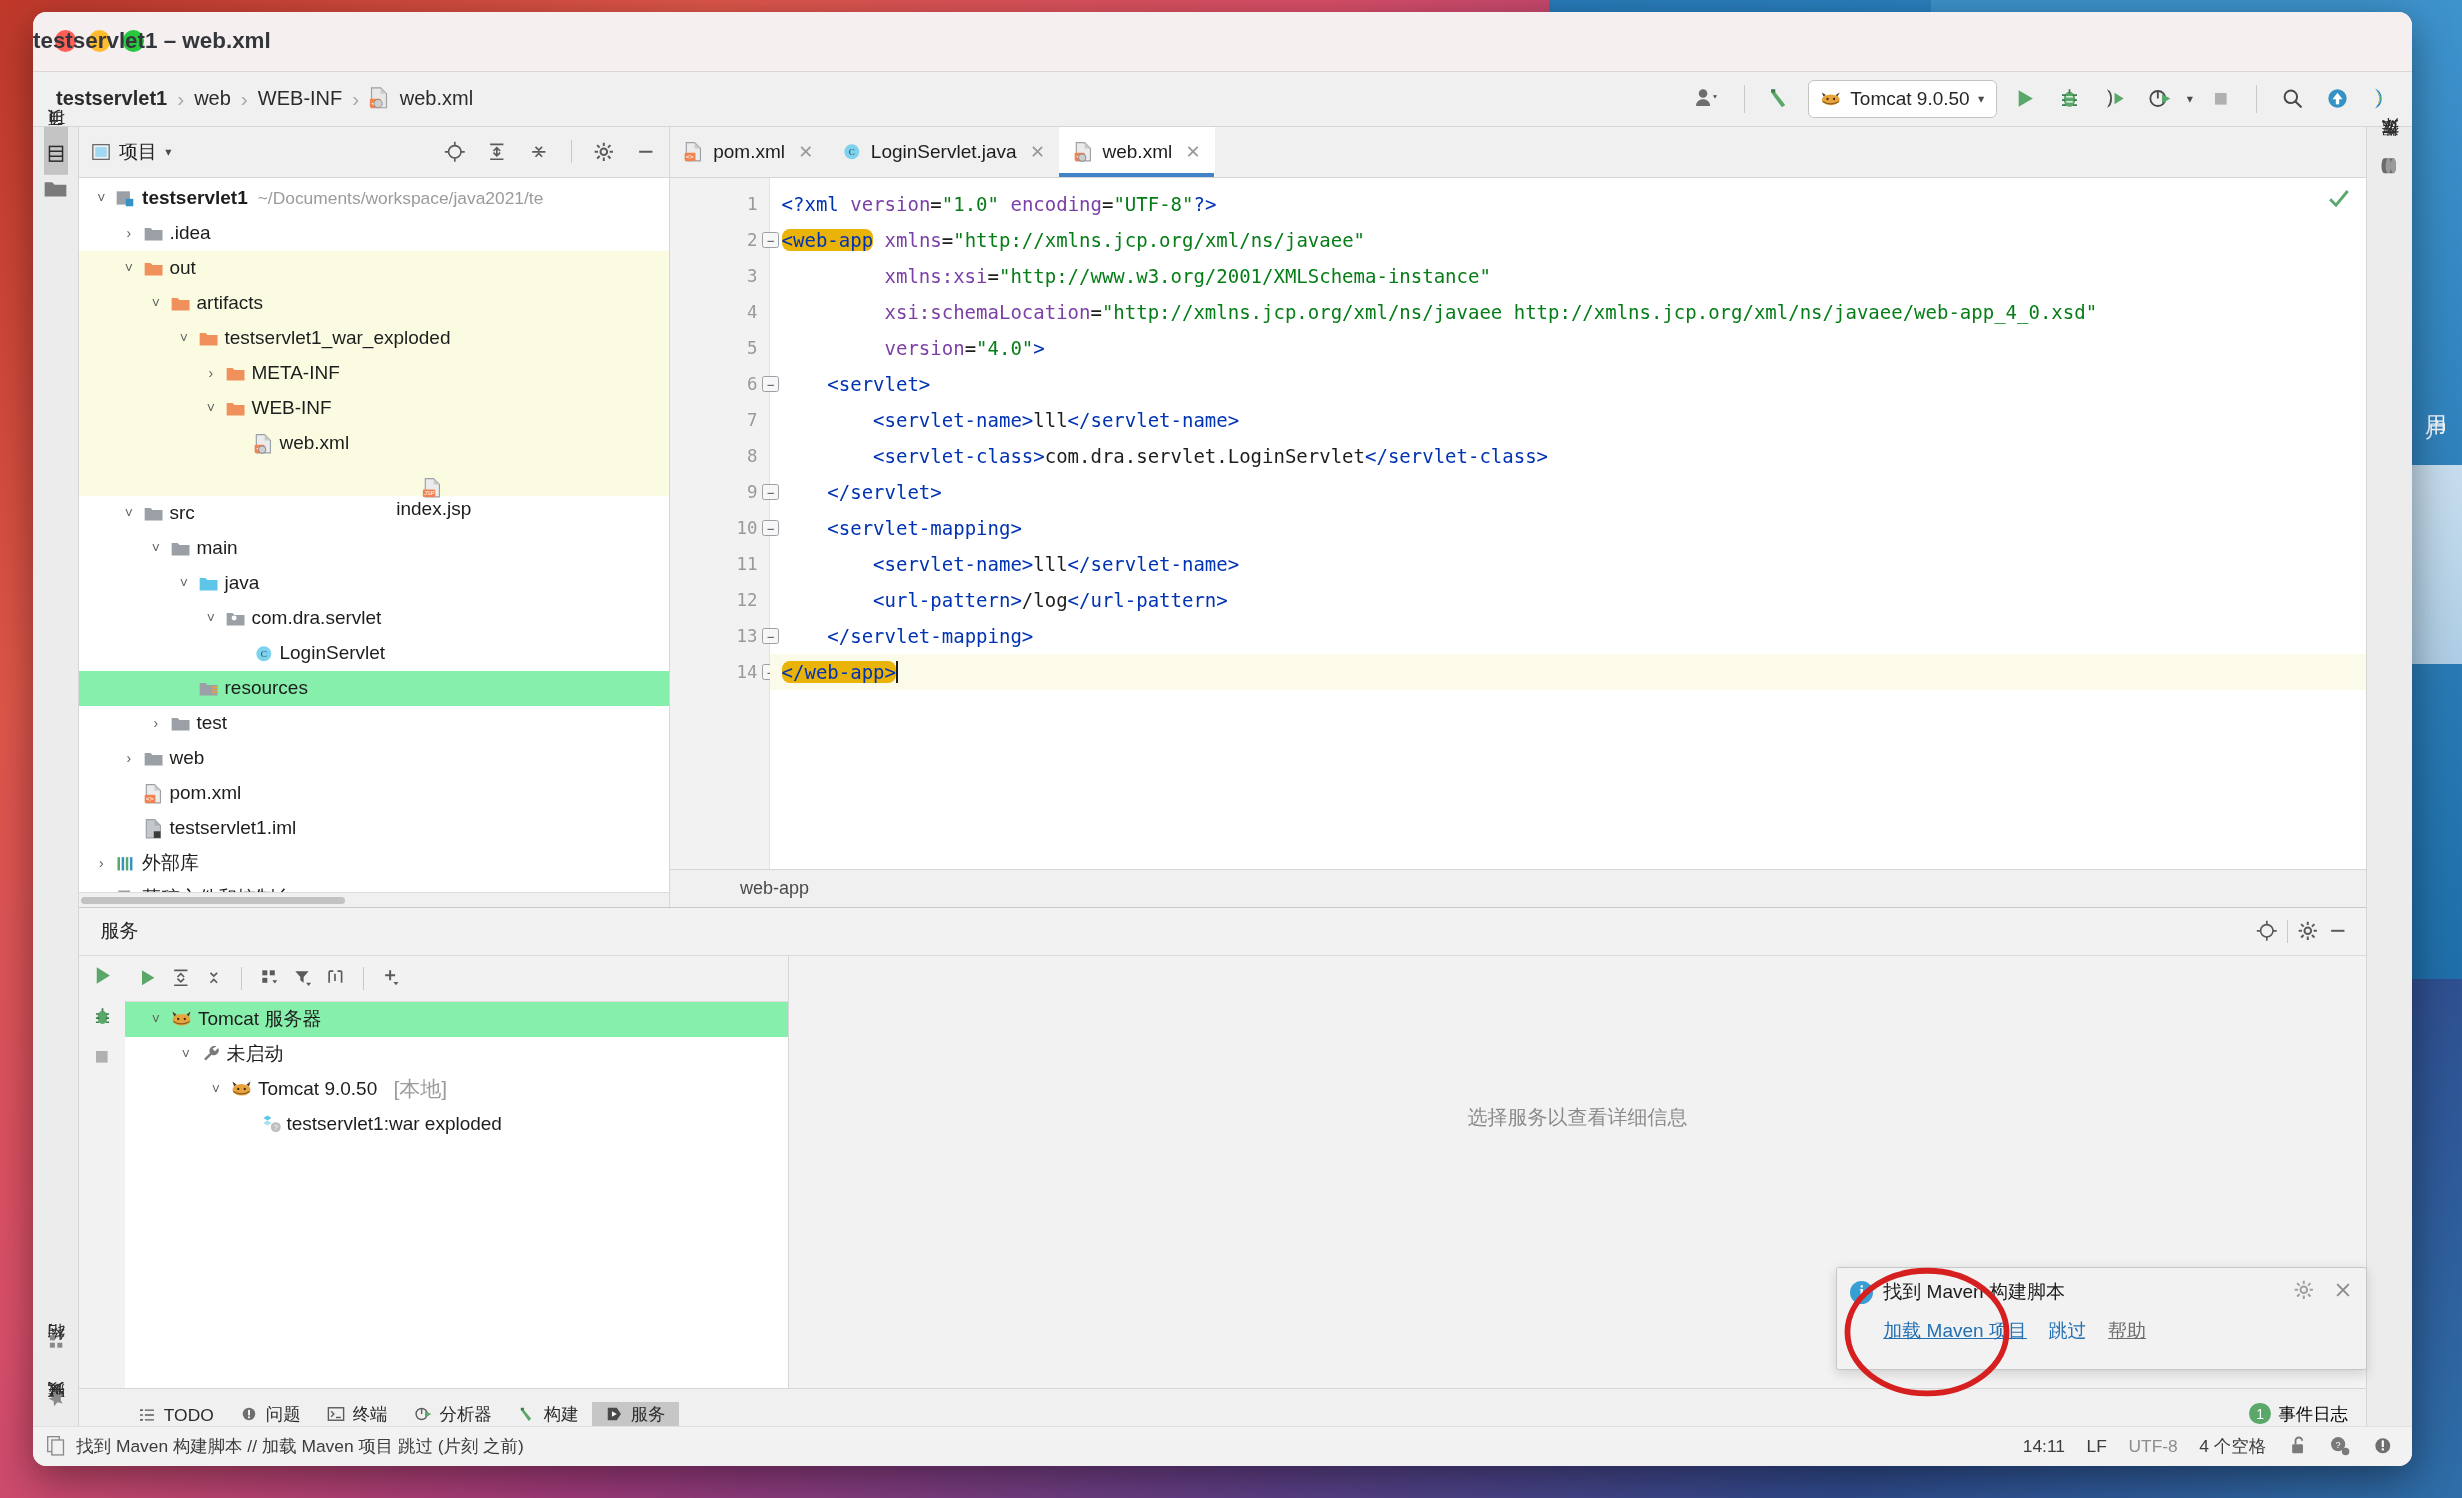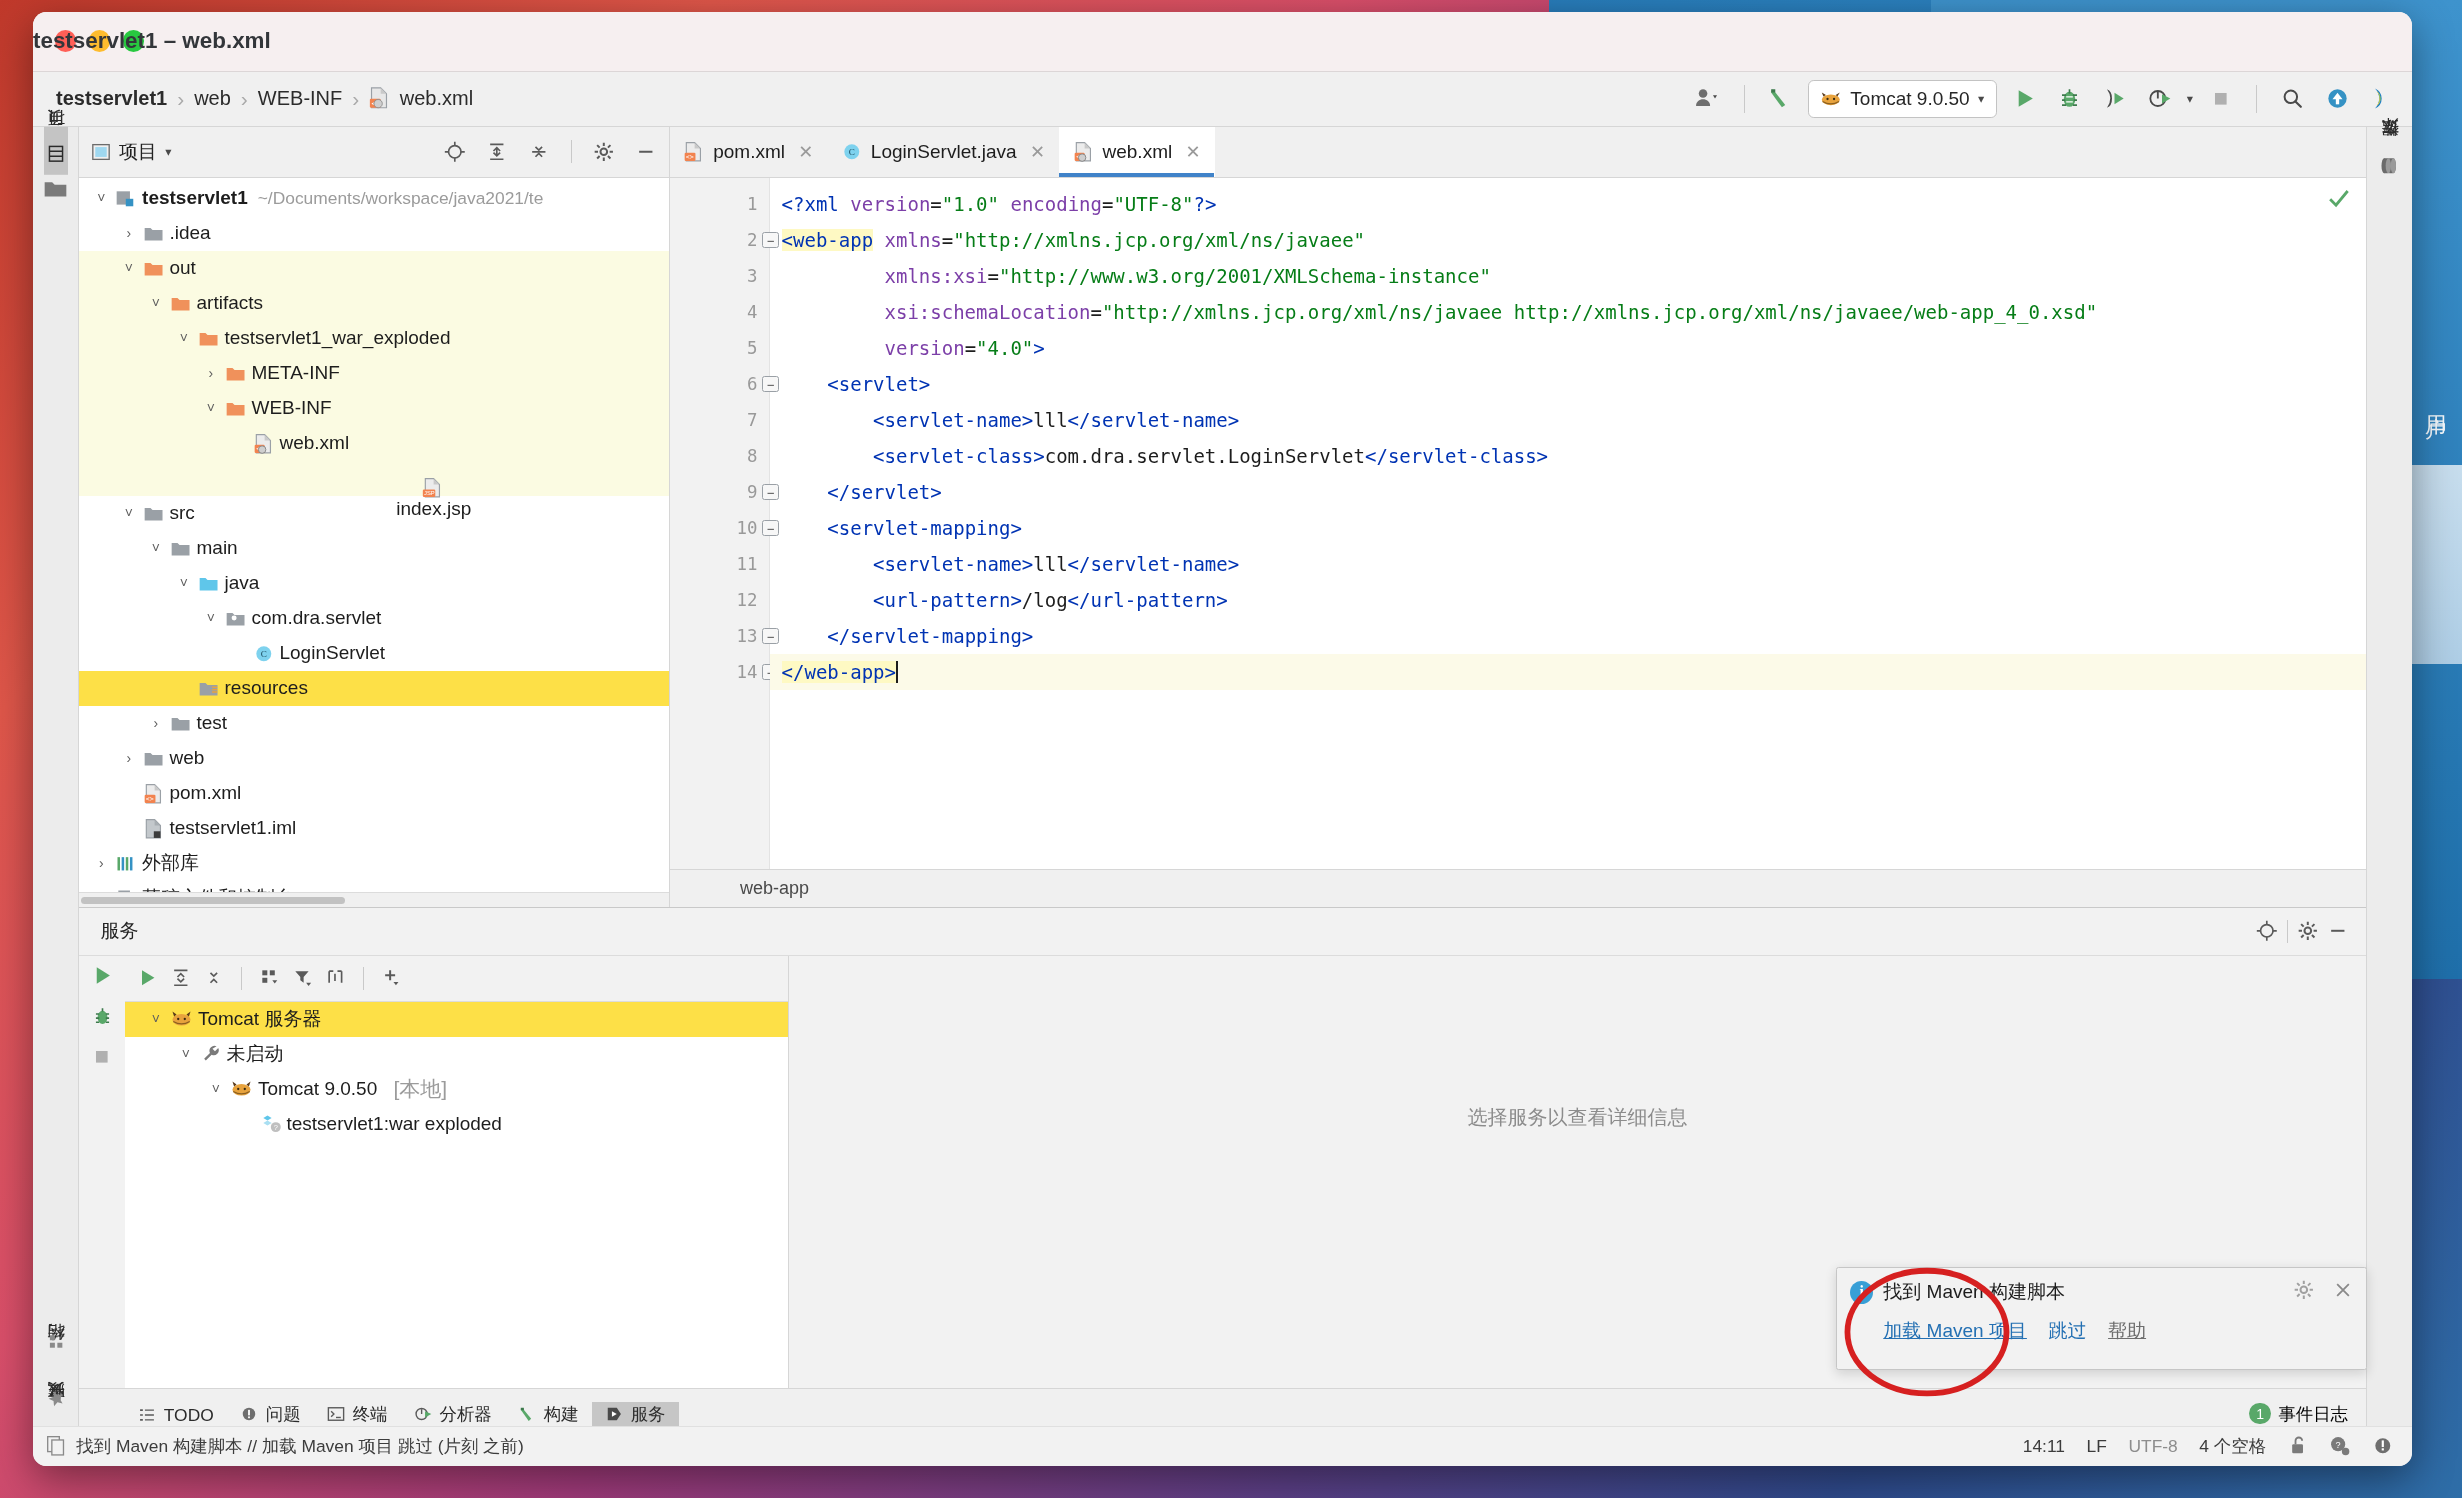--- a/index.html
+++ b/index.html
@@ -141,21 +141,21 @@
   .panel-head .spacer { flex: 1 1 auto; }
   .phead-btn { width: 30px; height: 30px; display: inline-flex; align-items: center; justify-content: center; }
   .phead-sep { width: 0.8px; height: 23px; background: #c9c9c9; margin: 0 5px; }
 
   .tree { flex: 1 1 auto; overflow: hidden; font-size: 19px; color: #1d1d1d; padding-top: 3.3px; }
   .trow {
     display: flex; align-items: center; height: 35px; white-space: nowrap;
     padding-right: 6.6px;
   }
   .trow.hl { background: #fbfbe2; }
-  .trow.sel { background: #fde047; }
+  .trow.sel { background: #86efac; }
   .tw { display: inline-block; }
   .arrow { width: 21.6px; text-align: center; color: #5e5e5e; font-size: 14px; }
   .arrow.blank { color: transparent; }
   .tlabel { margin-left: 5px; }
   .tlabel.bold { font-weight: bold; }
   .tpath { color: #9b9b9b; margin-left: 10px; font-size: 17.4px; }
 
   .tree-scroll {
     height: 15px; background: #f0f0f0; border-top: 0.8px solid #dcdcdc;
     position: relative; flex: 0 0 15px;
@@ -200,21 +200,21 @@
     flex: 1 1 auto; padding-top: 8.3px; min-width: 0; overflow: hidden;
     font-family: "DejaVu Sans Mono", monospace; font-size: 19px;
     position: relative;
   }
   .cline { height: 36px; line-height: 36px; white-space: pre; padding-left: 11.6px; }
   .cline.cur { background: #fcfae8; }
   .tag { color: #0033b3; }
   .attr { color: #7c3fa8; }
   .str { color: #067d17; }
   .txt { color: #1d1d1d; }
-  .hlbox { background: #fef9c3; }
+  .hlbox { background: #eab308; border-radius: 8px; }
   .caret-bar {
     display: inline-block; width: 1.7px; height: 21.6px; background: #1d1d1d;
     vertical-align: -4.1px;
   }
   .inspect-tick {
     position: absolute; right: 15px; top: 8.3px; font-size: 21.6px; color: #59a869;
   }
   .bcbar {
     height: 38px; flex: 0 0 38px; background: #f0f0f0;
     border-top: 0.8px solid #d6d6d6;

